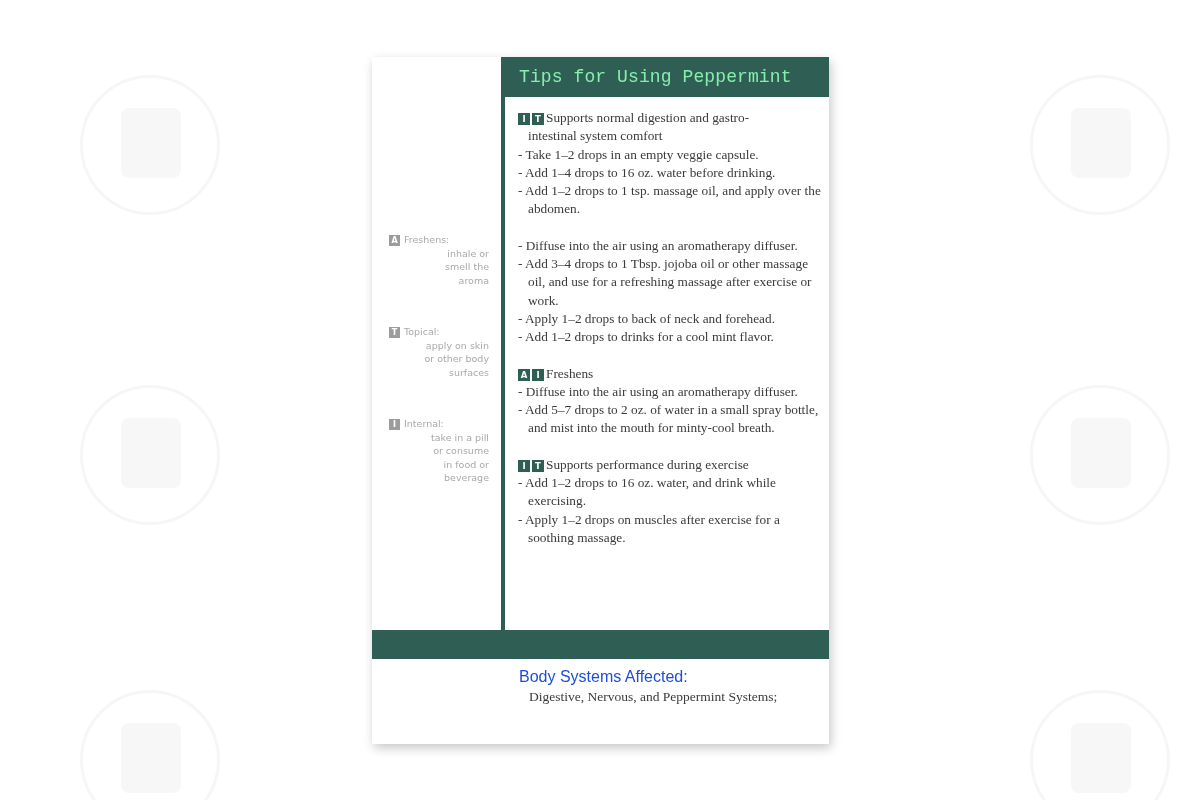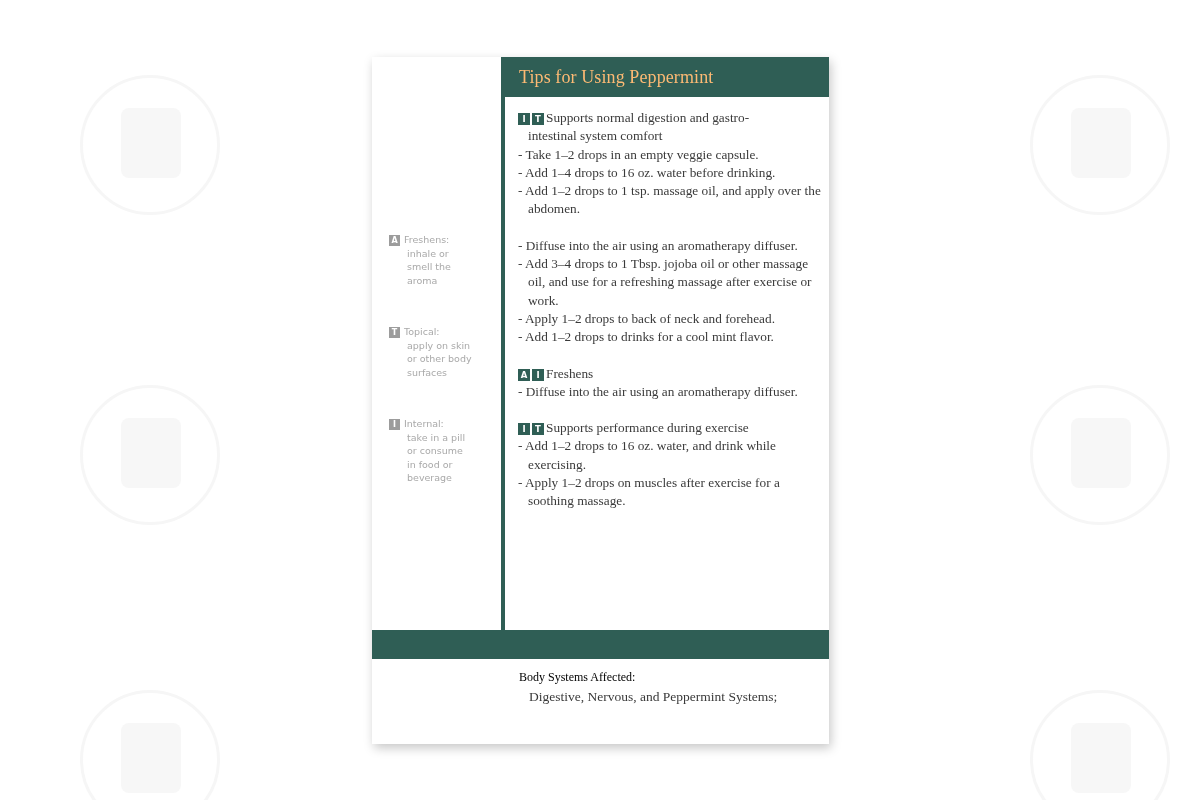--- a/index.html
+++ b/index.html
@@ -20,54 +20,54 @@
       background: #ffffff;
       box-shadow: 2px 4px 10px rgba(0,0,0,0.22);
     }
     .side-rule {
       position: absolute; left: 129px; top: 0; width: 4px; height: 573px; background: #2f5e55;
     }
     .header-bar {
       position: absolute; left: 129px; top: 0; width: 328px; height: 40px; background: #2f5e55;
     }
     .header-title {
-      position: absolute; left: 18px; top: 10px; color: #fdba74;
-      font-family: Liberation Serif, serif; font-size: 18px; letter-spacing: 0.1px; text-align: center;
+      position: absolute; left: 18px; top: 10px; color: #86efac;
+      font-family: Liberation Mono, monospace; font-size: 18px; letter-spacing: 0.1px; text-align: center;
     }
     .legend {
       position: absolute; left: 17px; width: 100px;
       font-family: "DejaVu Sans", sans-serif; font-size: 9.5px; color: #a9a9a9; line-height: 13.5px;
     }
     .legend .badge-sm {
       display: inline-block; width: 11px; height: 11px; background: #9c9c9c; color: #ffffff;
       font-size: 8px; line-height: 11px; text-align: center; font-weight: bold; vertical-align: 0px;
       margin-right: 4px;
     }
-    .legend .desc { padding-left: 18px; }
+    .legend .desc { padding-left: 18px; text-align: right; }
     .content {
       position: absolute; left: 146px; top: 52px; width: 305px;
       font-size: 13.3px; color: #3a3a3a; line-height: 18.3px;
     }
     .section { margin-bottom: 18px; }
     .section-head { }
     .badge {
       display: inline-block; width: 12px; height: 12px; background: #2f5e55; color: #ffffff;
       font-family: "DejaVu Sans", sans-serif; font-size: 8.5px; font-weight: bold; line-height: 12px;
       text-align: center; margin-right: 2px; vertical-align: 0px;
     }
     .item { padding-left: 10px; text-indent: -10px; }
     .cont { padding-left: 10px; }
     .bottom-bar {
       position: absolute; left: 0; top: 573px; width: 457px; height: 29px; background: #2f5e55;
     }
     .body-systems {
       position: absolute; left: 147px; top: 610px; width: 300px;
     }
     .bs-title {
-      font-family: Liberation Serif, serif; font-size: 12px; color: #000000; line-height: 20px;
+      font-family: Liberation Sans, sans-serif; font-size: 16px; color: #1d4ed8; line-height: 20px;
     }
     .bs-text {
       font-size: 13.5px; color: #3a3a3a; line-height: 19px; padding-left: 10px;
     }
   </style>
 </head>
 <body>
 
 <div class="watermark" style="left:80px;top:75px;"></div>
 <div class="watermark" style="left:80px;top:385px;"></div>
@@ -118,20 +118,21 @@
       <div class="item">- Add 3–4 drops to 1 Tbsp. jojoba oil or other massage oil, and use for a refreshing massage after exercise or work.</div>
       <div class="item">- Apply 1–2 drops to back of neck and forehead.</div>
       <div class="item">- Add 1–2 drops to drinks for a cool mint flavor.</div>
     </div>
 
     <div class="section">
       <div class="section-head">
         <span class="badge">A</span><span class="badge">I</span><span>Freshens</span>
       </div>
       <div class="item">- Diffuse into the air using an aromatherapy diffuser.</div>
+      <div class="item">- Add 5–7 drops to 2 oz. of water in a small spray bottle, and mist into the mouth for minty-cool breath.</div>
     </div>
 
     <div class="section">
       <div class="section-head">
         <span class="badge">I</span><span class="badge">T</span><span>Supports performance during exercise</span>
       </div>
       <div class="item">- Add 1–2 drops to 16 oz. water, and drink while exercising.</div>
       <div class="item">- Apply 1–2 drops on muscles after exercise for a soothing massage.</div>
     </div>
   </div>

